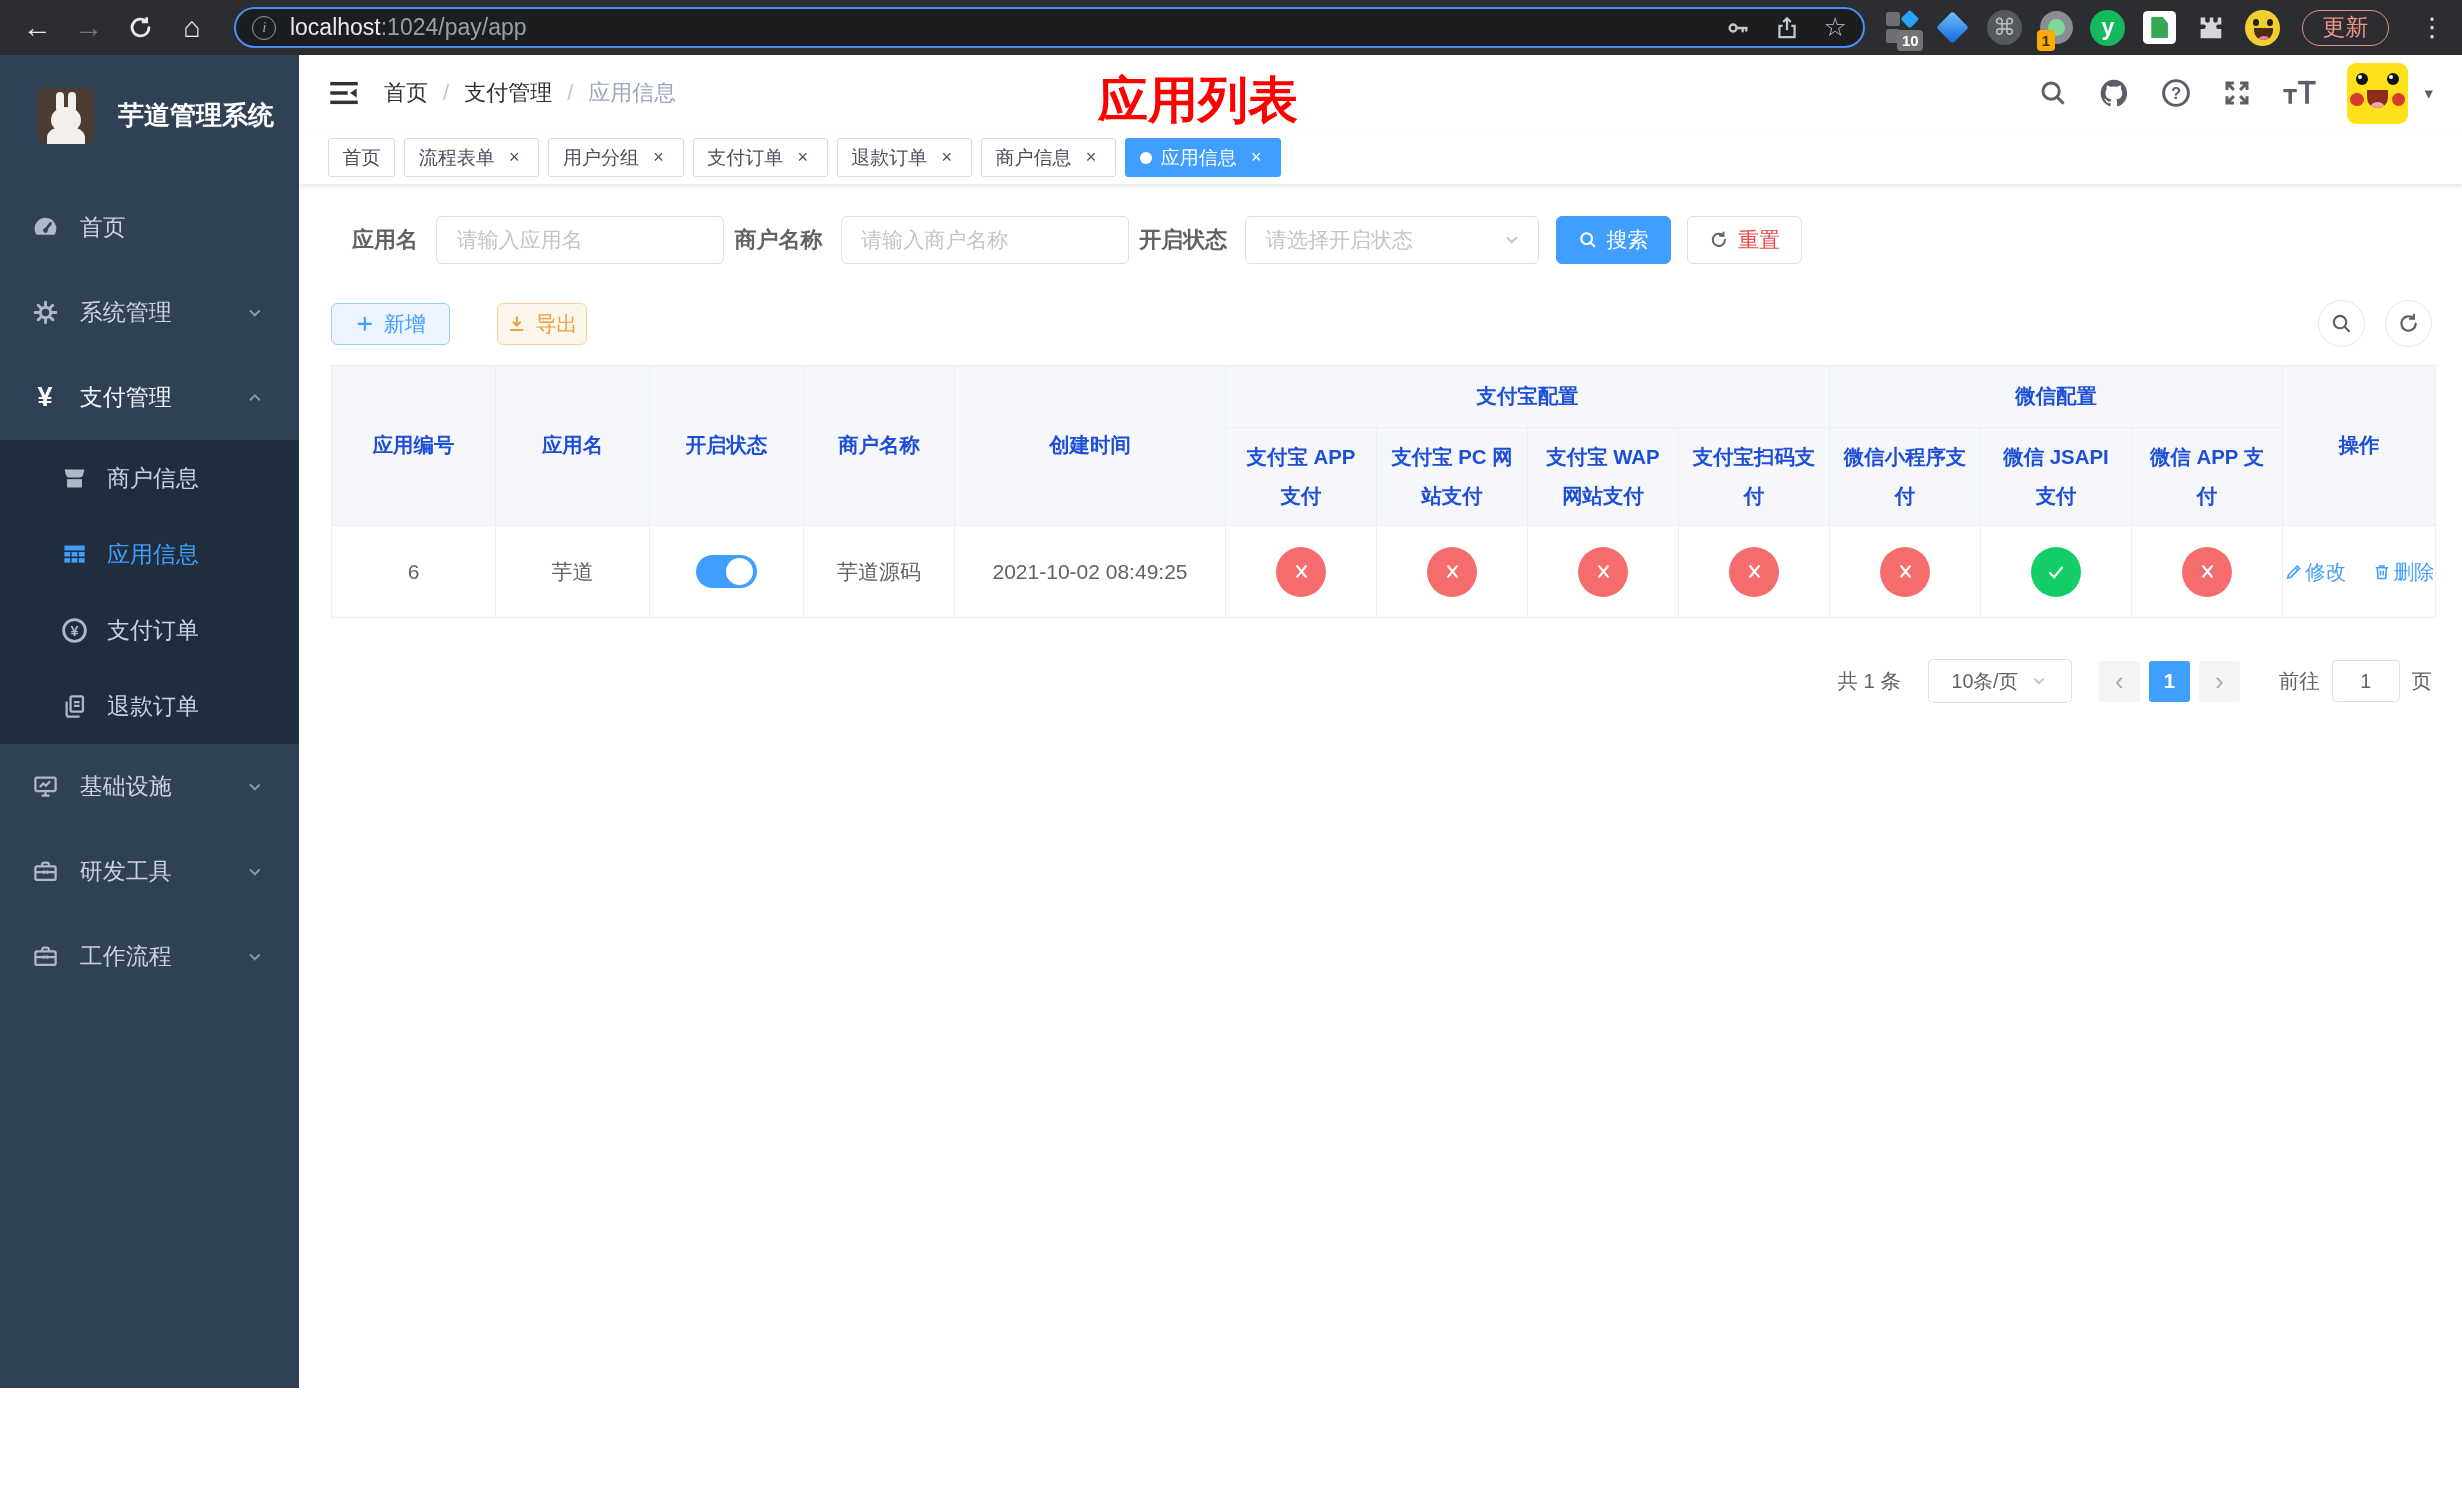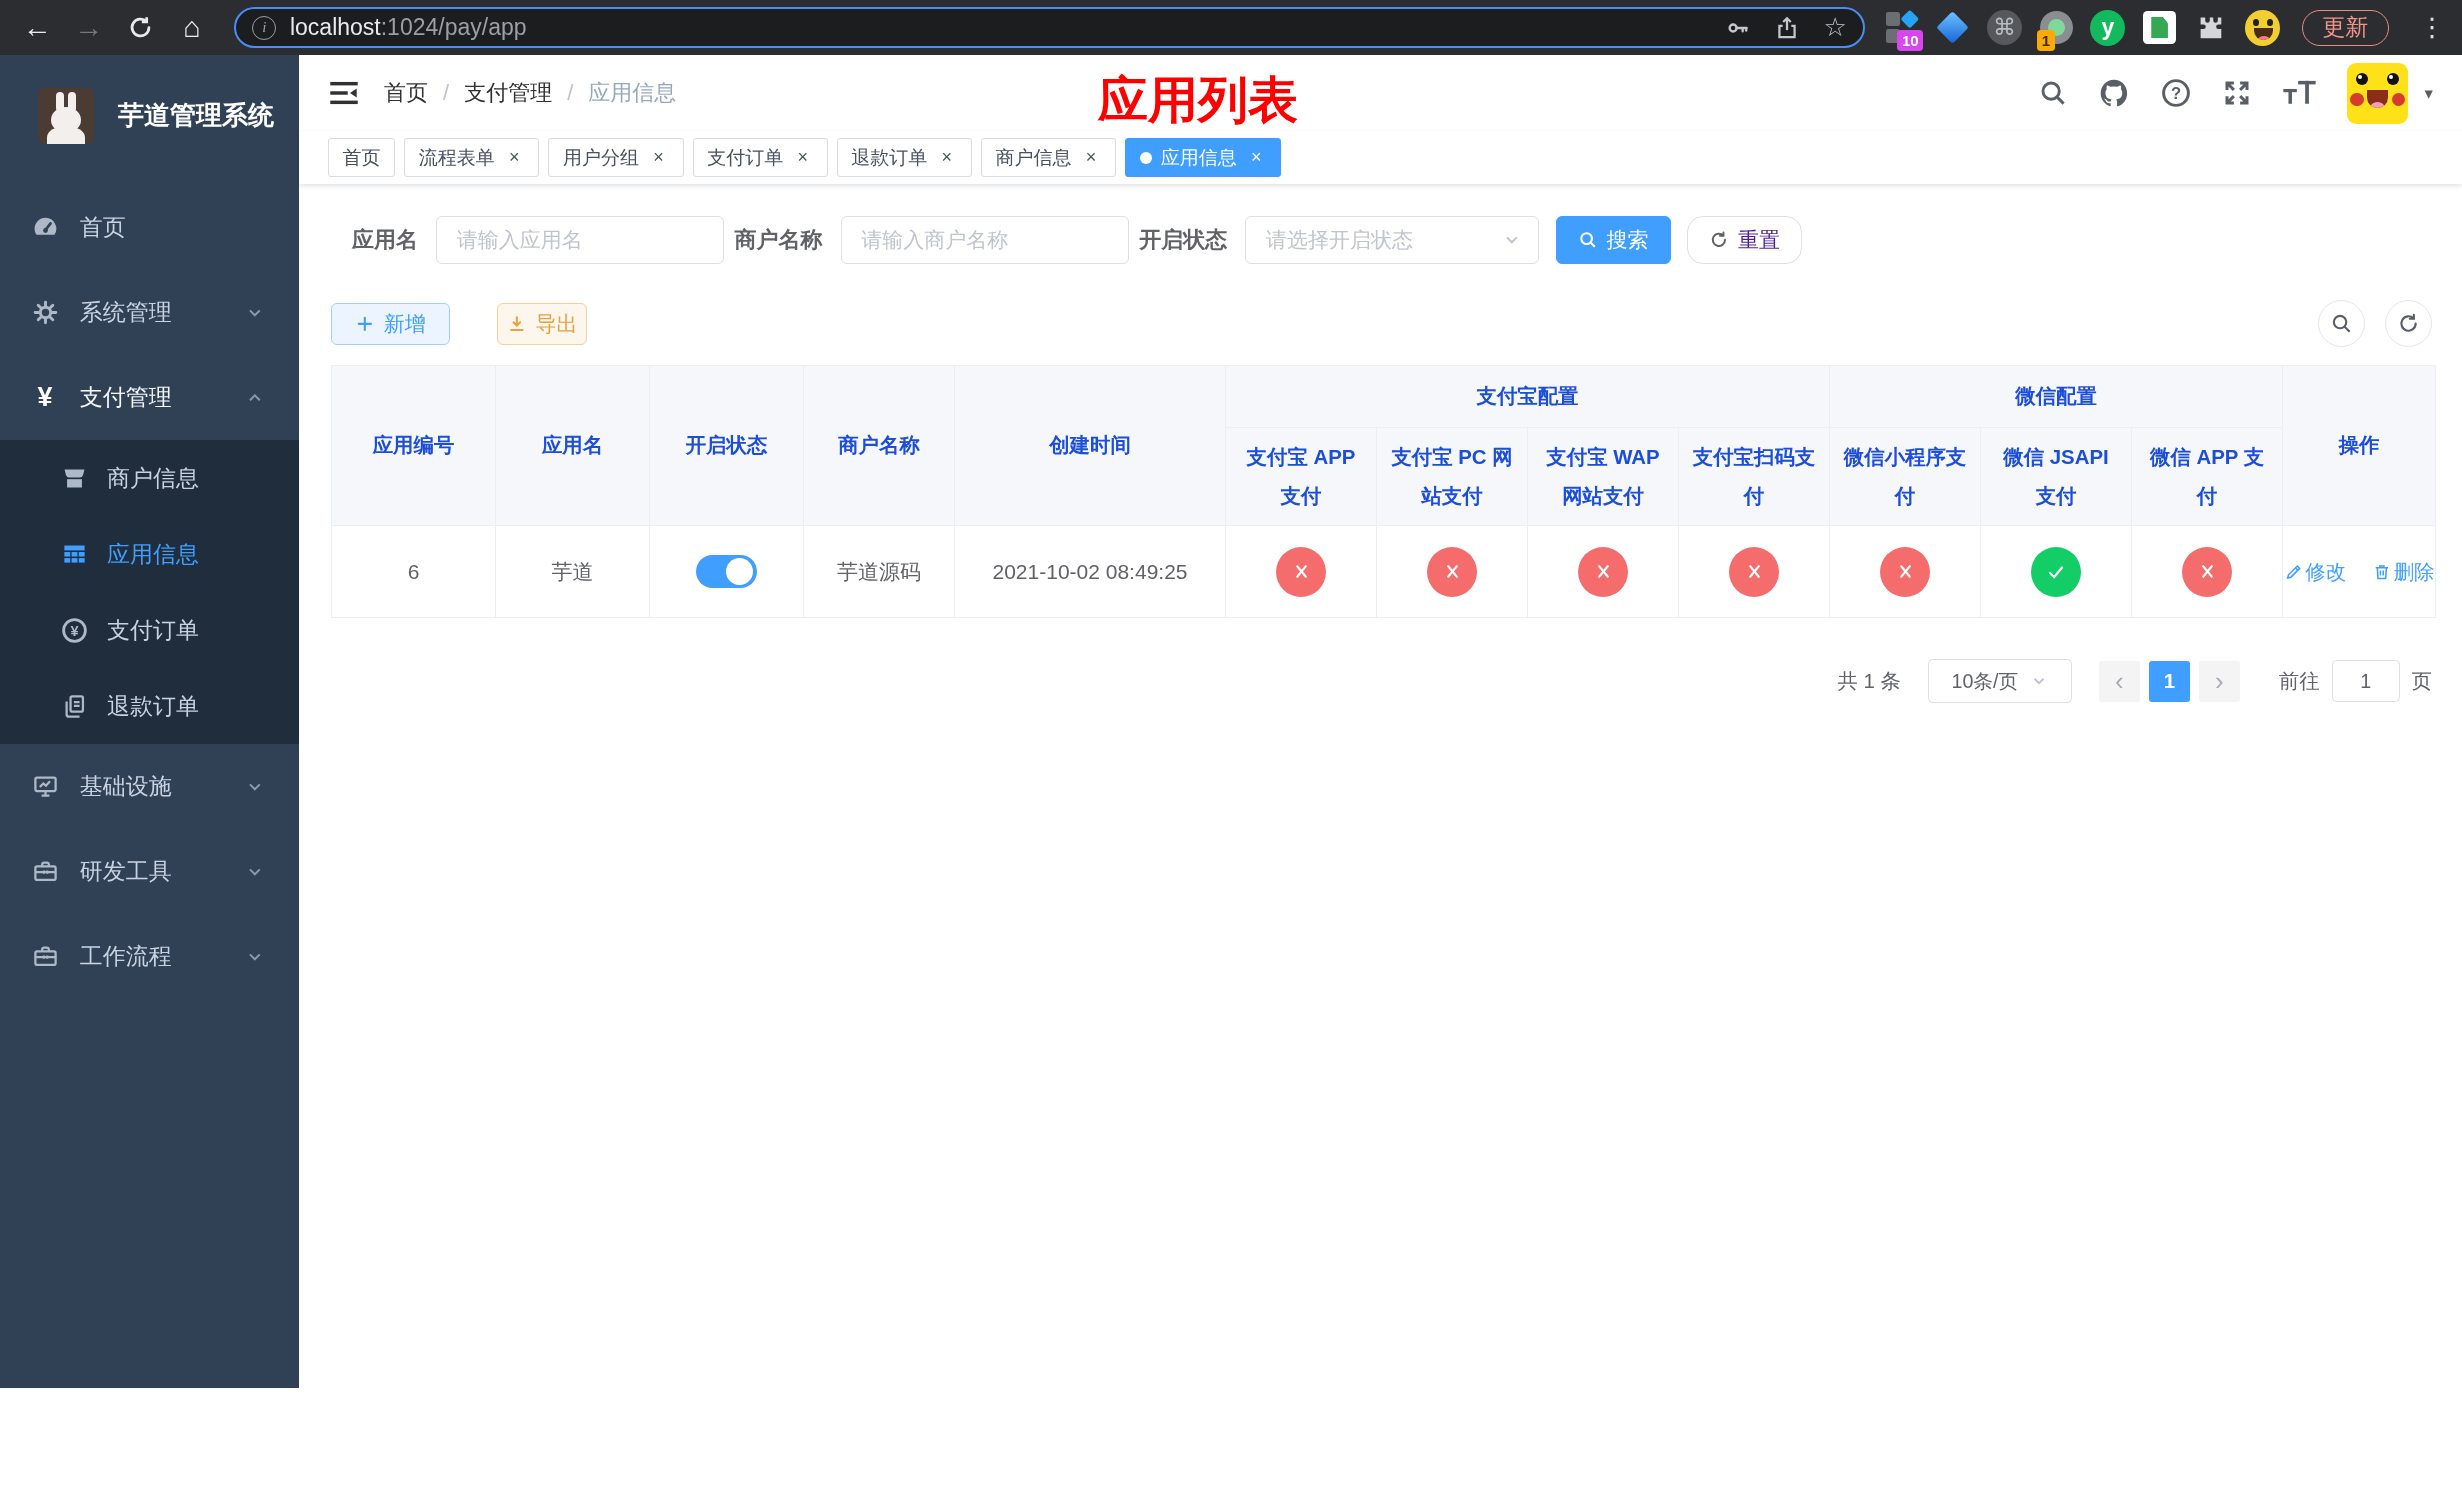--- a/index.html
+++ b/index.html
@@ -17,21 +17,21 @@
   .urlbar .info-ic { width:24px; height:24px; border-radius:50%; border:1.9px solid #9aa0a6; color:#9aa0a6;
             display:flex; align-items:center; justify-content:center; font-size:15px; font-style:italic; font-family:"Liberation Serif",serif; }
   .url-text { margin-left:13.6px; font-size:23px; color:#e8eaed; white-space:nowrap; }
   .url-text .path { color:#9aa0a6; }
   .urlbar .spacer { flex:1; }
   .urlbar .mini { color:#c3c6ca; margin-left:23px; cursor:pointer; }
   .star { font-size:26px; color:#c3c6ca; }
 
   .exts { display:flex; align-items:center; gap:16.7px; margin-left:7.6px; }
   .ext { position:relative; width:35px; height:35px; display:flex; align-items:center; justify-content:center; cursor:pointer; }
-  .badge { position:absolute; bottom:-6px; right:-4.5px; background:#d946ef; color:#fff; font-size:15px; line-height:1;
+  .badge { position:absolute; bottom:-6px; right:-4.5px; background:#737373; color:#fff; font-size:15px; line-height:1;
            padding:3px 4.5px; border-radius:3.8px; font-weight:bold; }
   .badge.orange { background:#f9ab00; color:#3c2f00; left:-1.5px; right:auto; }
   .ext-devtools { display:grid; grid-template-columns:13.6px 13.6px; gap:3px; }
   .ext-devtools i { background:#6b6e73; width:13.6px; height:13.6px; border-radius:2.3px; }
   .ext-devtools i.gem { background:#27a3f5; transform:rotate(45deg) scale(.95); }
   .gem-big { width:23px; height:23px; background:linear-gradient(135deg,#6ec2ff,#1565d8); transform:rotate(45deg); border-radius:3px; }
   .cmd-circle { width:35px; height:35px; border-radius:50%; background:#55585c; color:#b9bcc1; font-size:23px;
                 display:flex; align-items:center; justify-content:center; }
   .proxy-circle { width:33px; height:33px; border-radius:50%; background:#8a8d91; display:flex; align-items:center; justify-content:center; }
   .proxy-circle i { width:16.7px; height:16.7px; border-radius:50%; background:#7fd99a; }
@@ -111,21 +111,21 @@
   .f-input { width:288px; height:48px; border:1.5px solid #dcdfe6; border-radius:6px; padding:0 19.7px; font-size:21px;
              color:#606266; outline:none; background:#fff; font-family:inherit; }
   .f-input::placeholder { color:#c0c4cc; }
   .f-group { display:flex; align-items:center; margin-right:10.6px; }
   .f-select { width:294px; height:48px; border:1.5px solid #dcdfe6; border-radius:6px; padding:0 16.7px 0 19.7px; font-size:21px;
               color:#c0c4cc; display:flex; align-items:center; justify-content:space-between; cursor:pointer; background:#fff; }
   .btn { height:48px; border-radius:6px; font-size:21px; display:flex; align-items:center; cursor:pointer; border:1.5px solid transparent;
          font-family:inherit; white-space:nowrap; }
   .btn .bic { margin-right:9px; display:flex; }
   .btn-primary { background:#409eff; border-color:#409eff; color:#fff; padding:0 21px; margin-left:16.7px; }
-  .btn-plain { background:#fff; border-color:#dcdfe6; color:#4c1d95; padding:0 21px; margin-left:16.7px;border-radius:16px; }
+  .btn-plain { background:#fff; border-color:#dcdfe6; color:#ef4444; padding:0 21px; margin-left:16.7px; }
 
   
   .toolbar-row { display:flex; align-items:center; margin-top:36px; }
   .btn-add { height:42px; background:#ecf5ff; border-color:#a0cfff; color:#409eff; padding:0 23px; }
   .btn-export { height:42px; background:#fdf6ec; border-color:#f3d19e; color:#e6a23c; padding:0 9px; margin-left:47px; }
   .round-btns { margin-left:auto; display:flex; gap:19.7px; }
   .rbtn { width:47px; height:47px; border-radius:50%; border:1.5px solid #e2e6ec; background:#fff; color:#5a5e66;
           display:flex; align-items:center; justify-content:center; cursor:pointer; }
 
   

